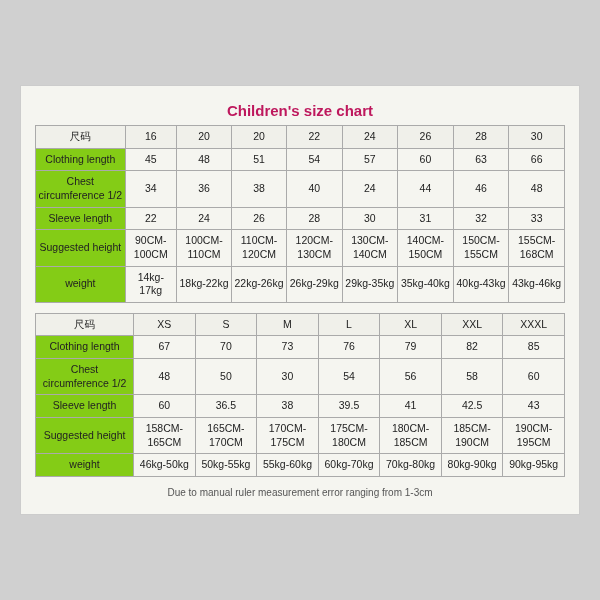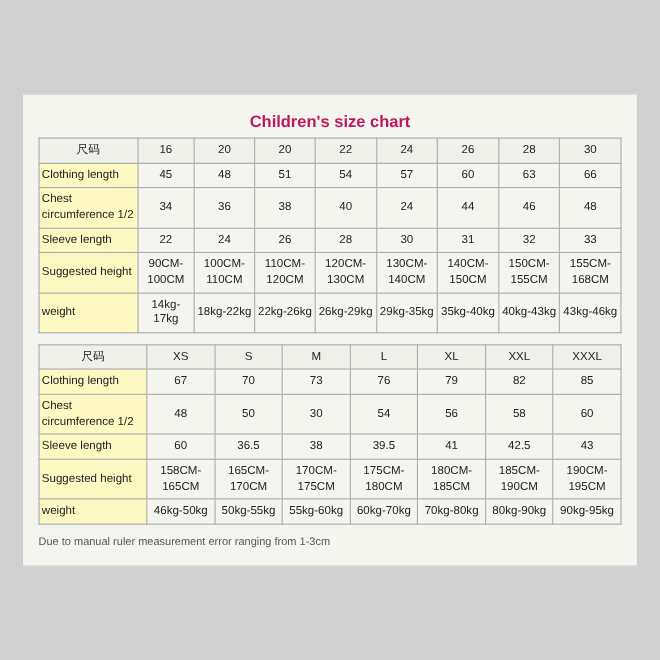--- a/index.html
+++ b/index.html
@@ -38,25 +38,26 @@
       text-align: center;
       padding: 4px 2px;
       vertical-align: middle;
       line-height: 1.3;
     }
     th {
       background: #f0f0ea;
       font-weight: normal;
     }
     .row-header {
-      background: #fef9c3;
+      background: #84cc16;
       font-weight: normal;
-      text-align: left;
+      text-align: center;
     }
     .note {
+      text-align: center;
       font-size: 10px;
       color: #555;
       margin-top: 4px;
     }
   </style>
 </head>
 <body>
 
 <div class="card">
 

